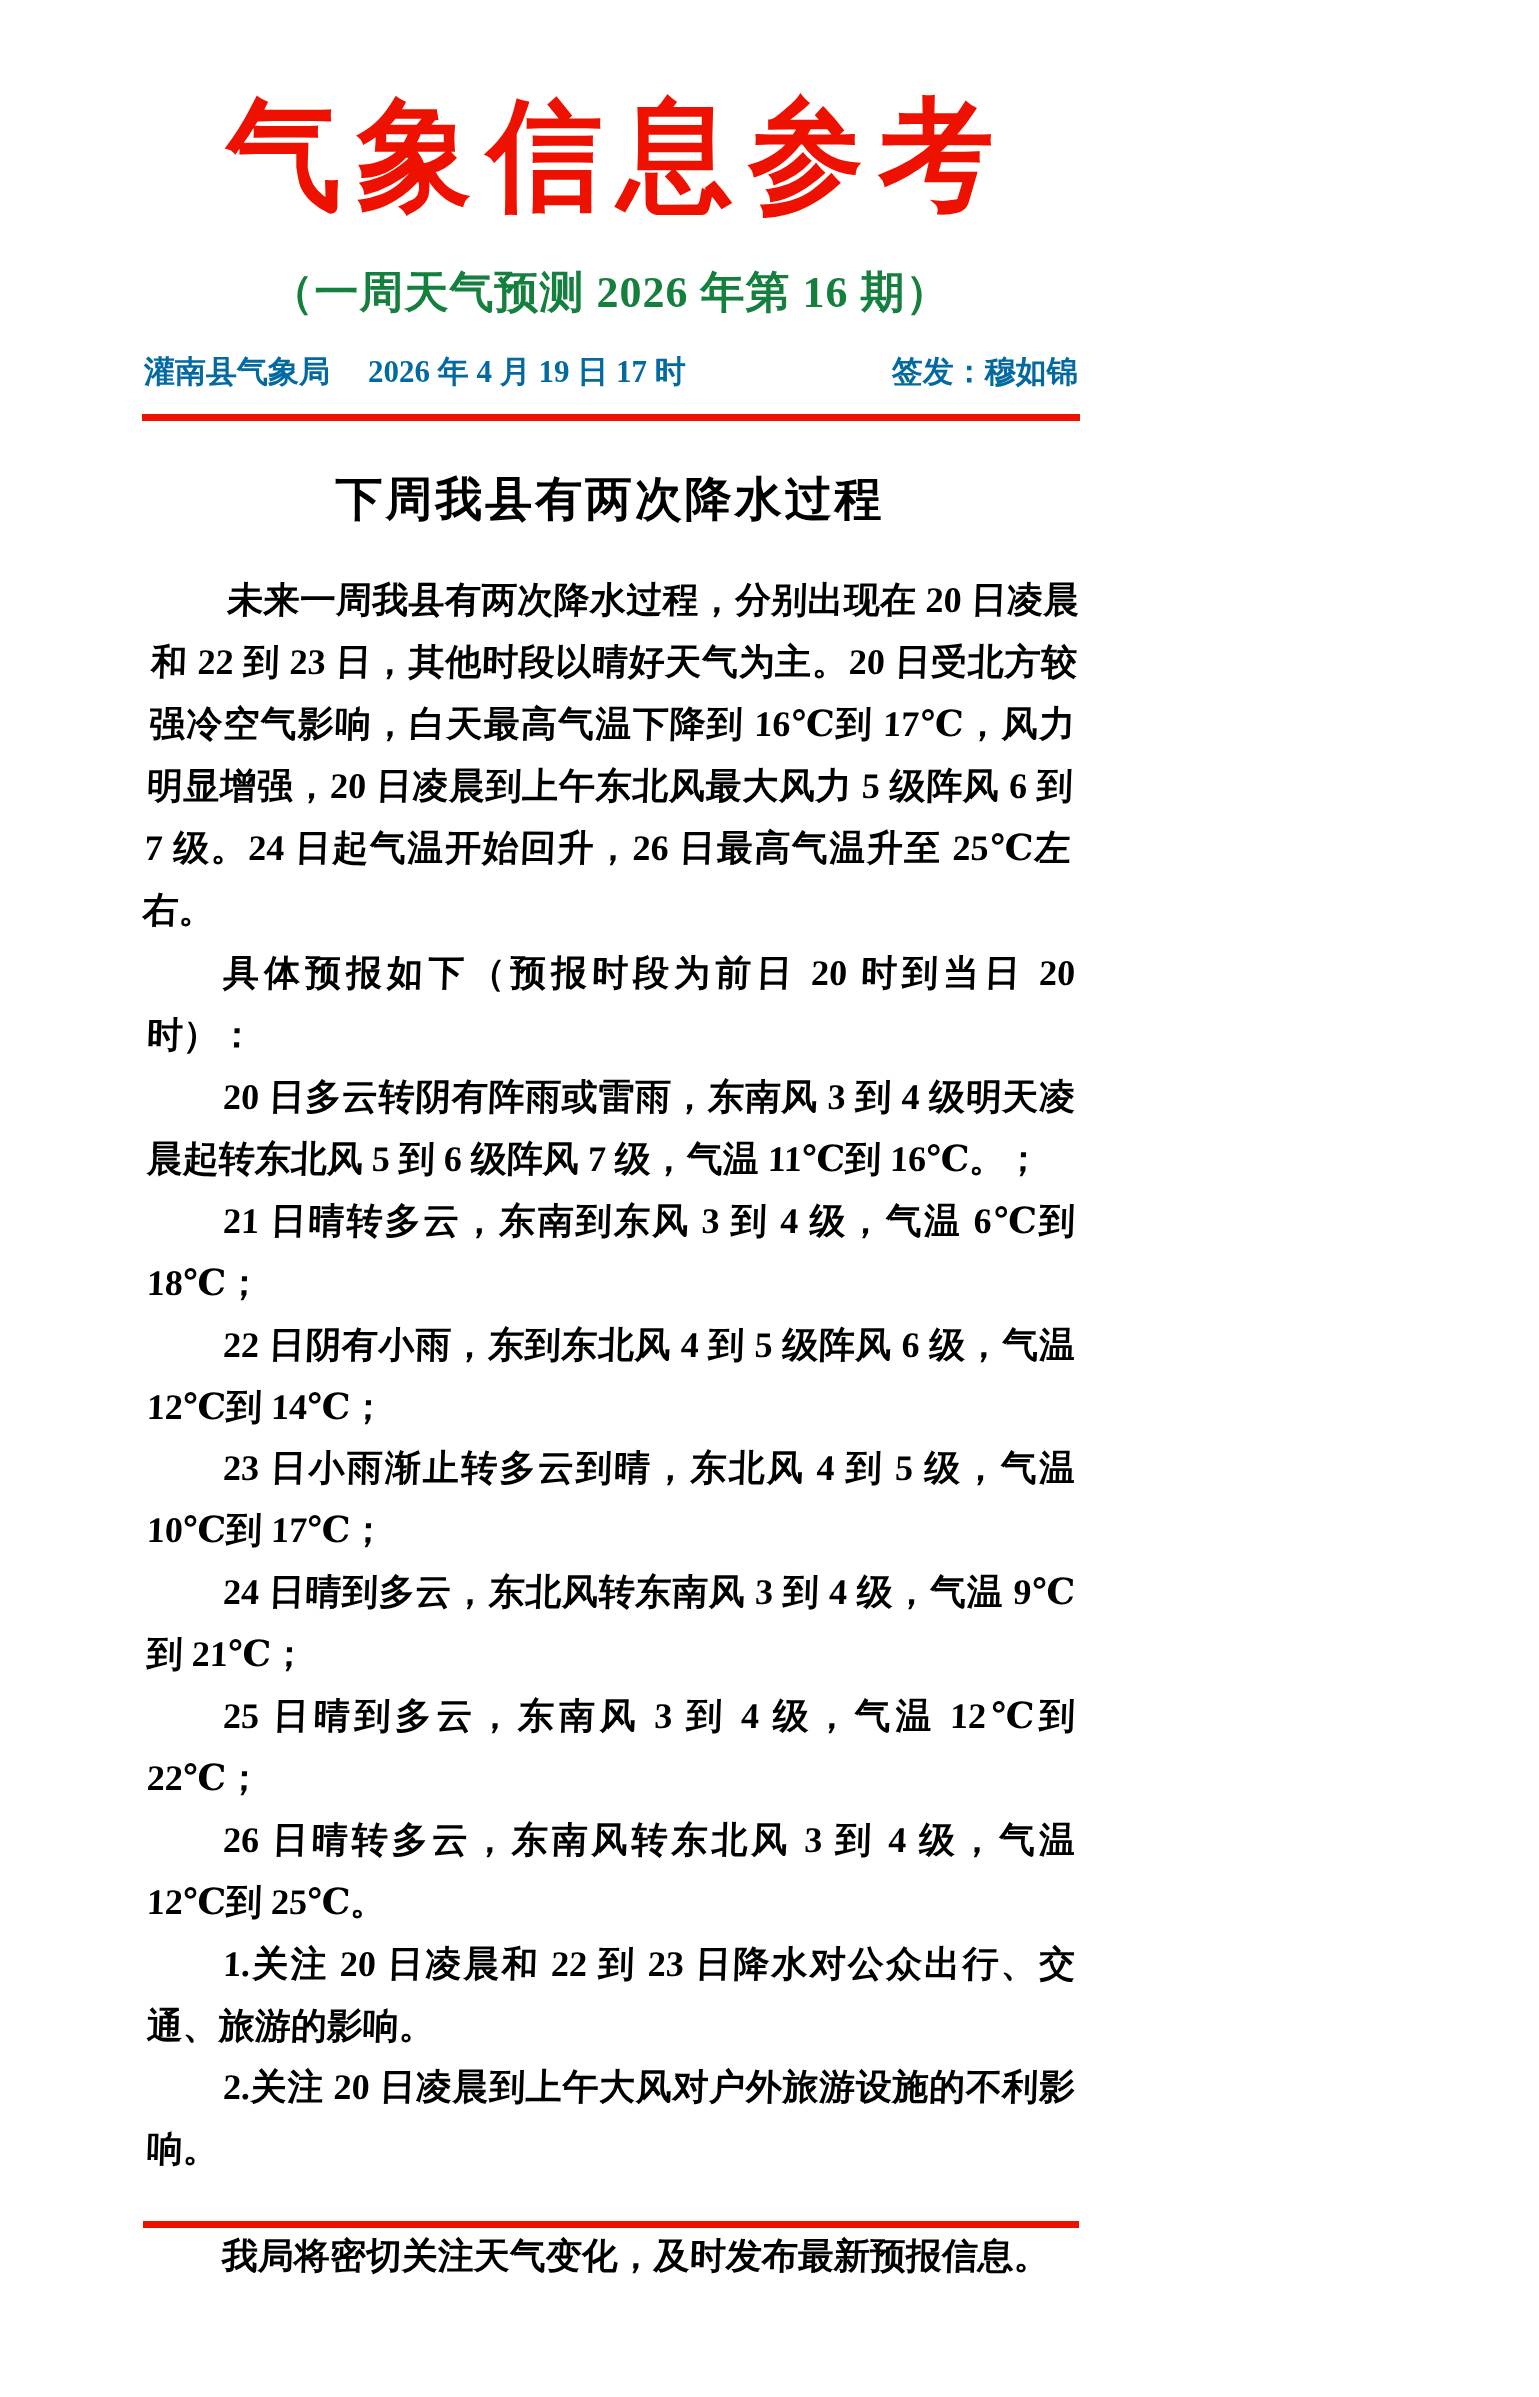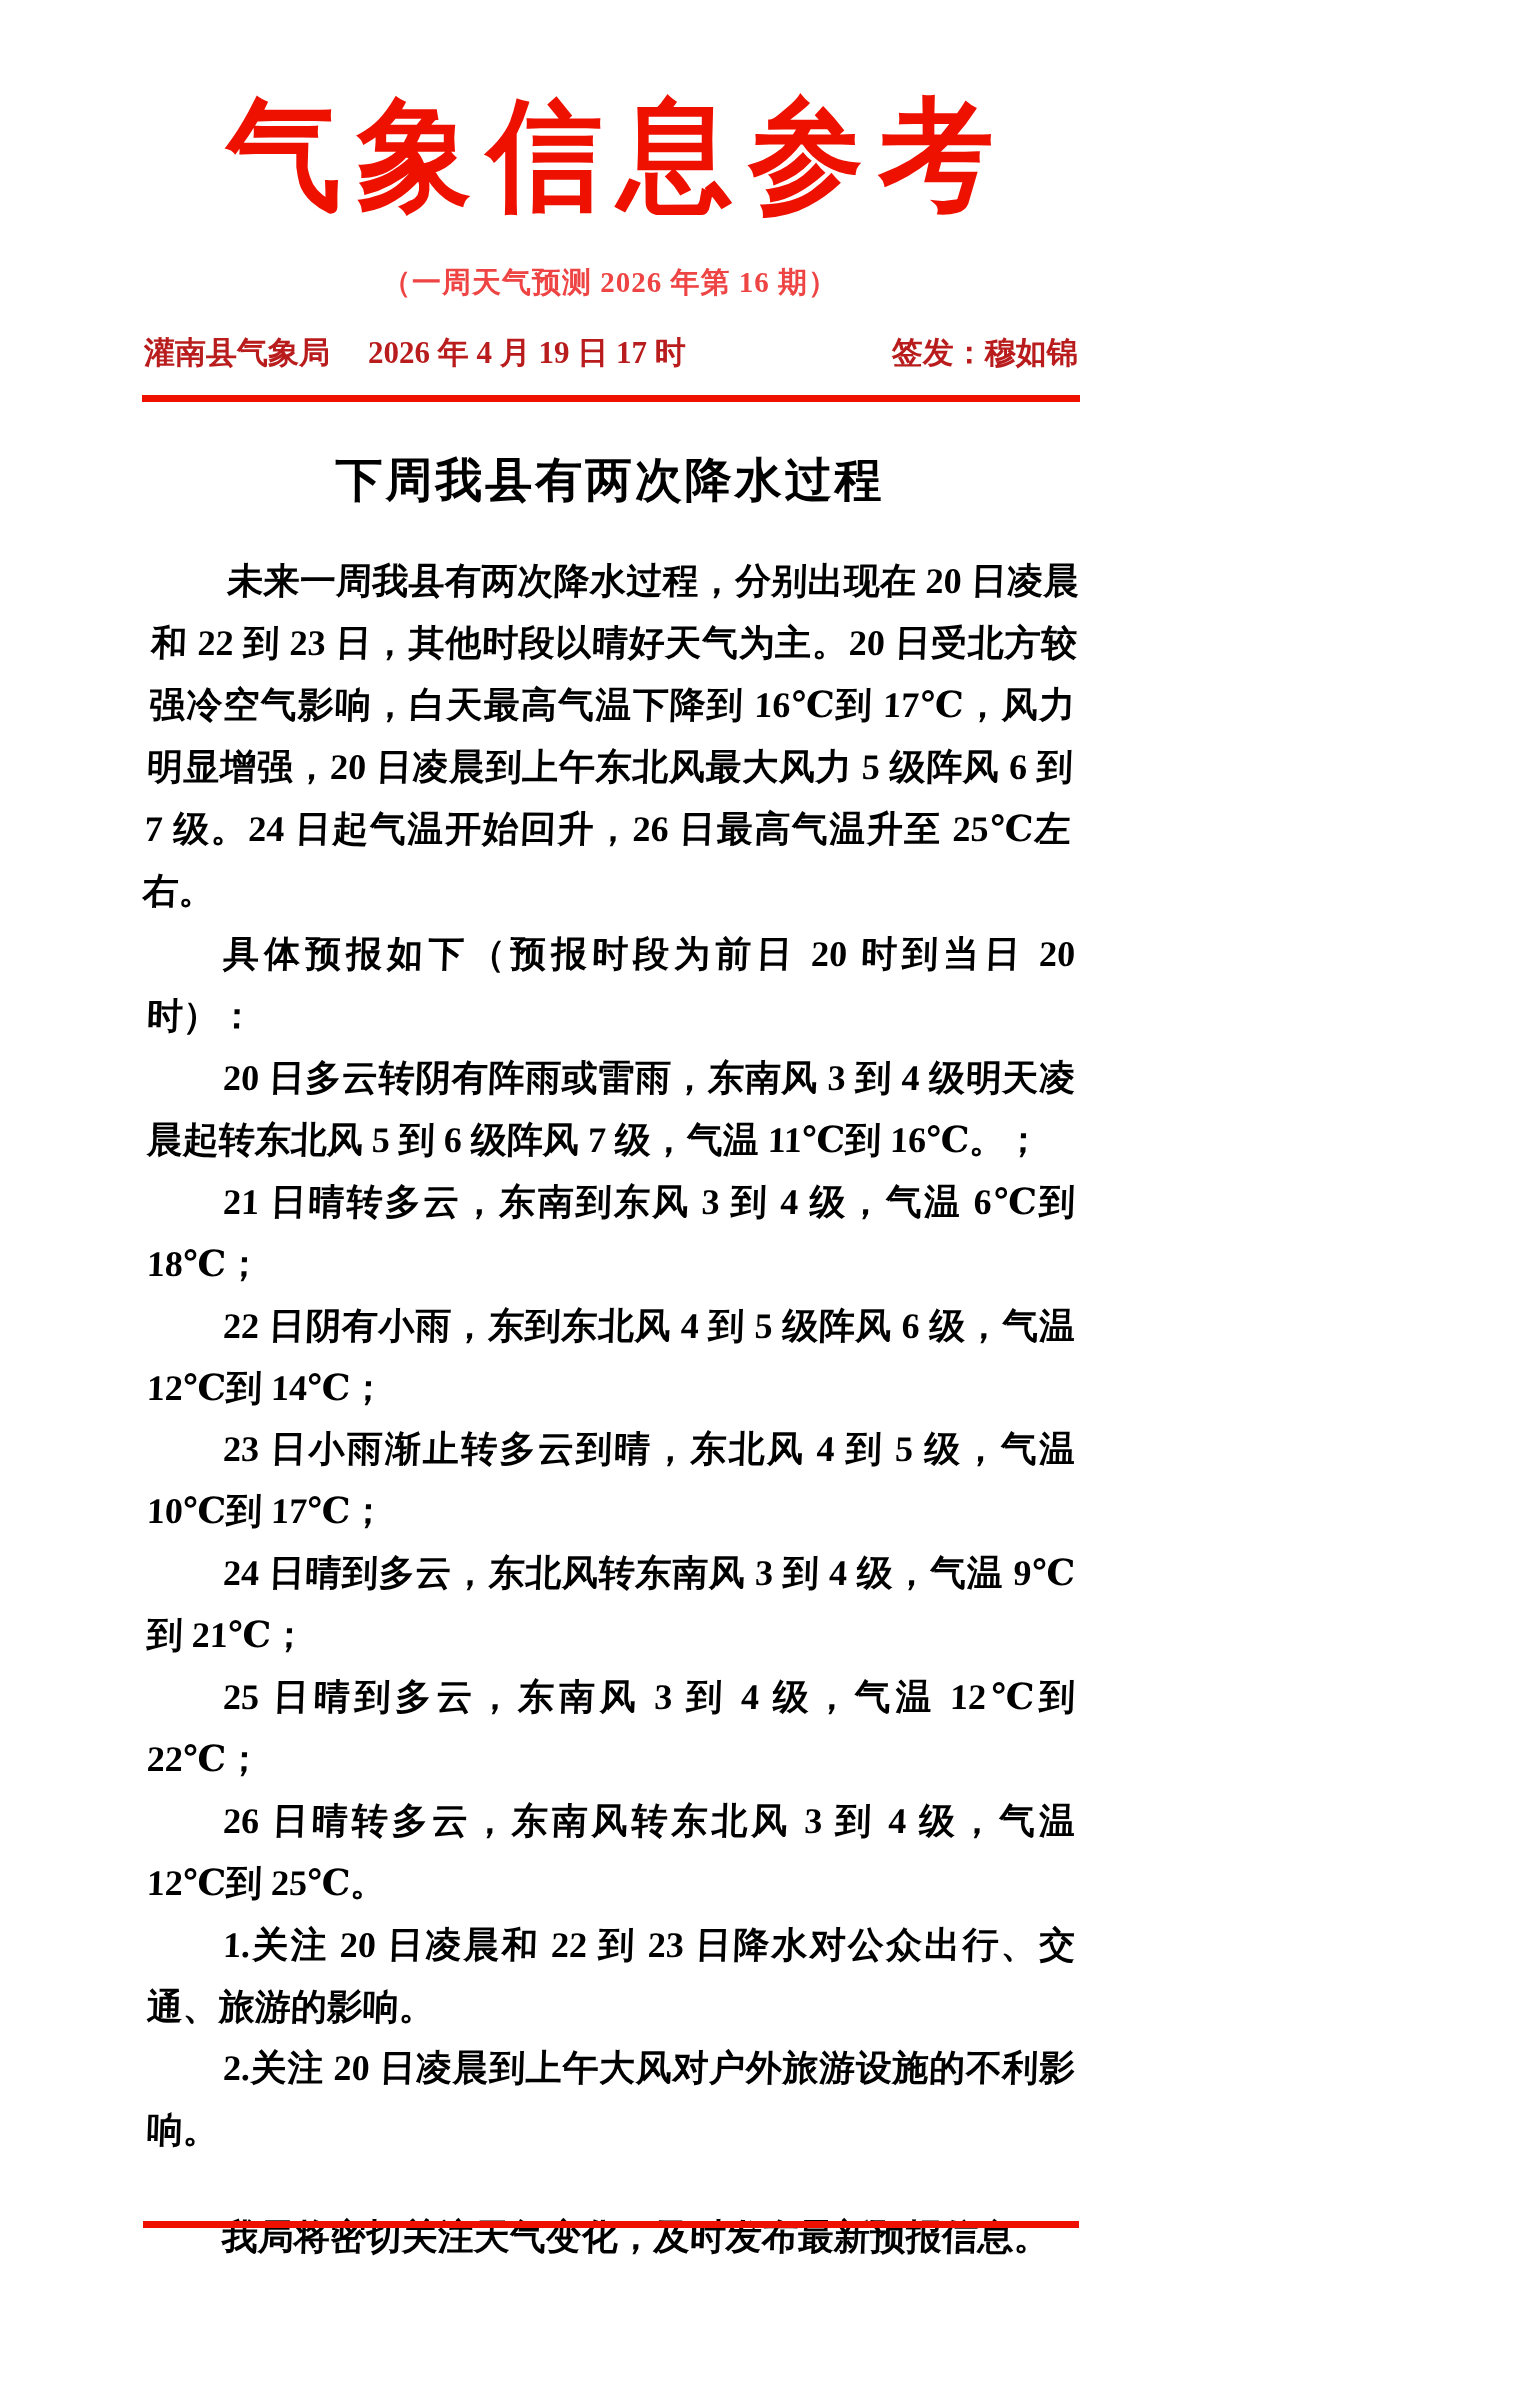--- a/index.html
+++ b/index.html
@@ -36,34 +36,34 @@
     font-size: 115px;
     line-height: 1.05;
     letter-spacing: 15.5px;
     text-indent: 15.5px;
     white-space: nowrap;
     transform: scaleY(1.06);
     transform-origin: center top;
   }
 
   .masthead-subtitle {
-    color: #ef4444;
-    font-size: 29px;
+    color: #15803d;
+    font-size: 44px;
     font-weight: bold;
     letter-spacing: 1px;
     margin-top: 49px;
     white-space: nowrap;
   }
 
   
   .issuer-row {
     display: flex;
     align-items: baseline;
     justify-content: space-between;
-    color: #b91c1c;
+    color: #0369a1;
     font-size: 31px;
     font-weight: bold;
     margin-top: 29px;
     padding: 0 21.3px 0 23px;
     white-space: nowrap;
   }
   .issuer-row .issuer-office { flex: 0 0 auto; }
   .issuer-row .issuer-date   { flex: 0 0 auto; margin-left: 38px; }
   .issuer-row .issuer-signer { flex: 0 0 auto; margin-left: auto; }
 

